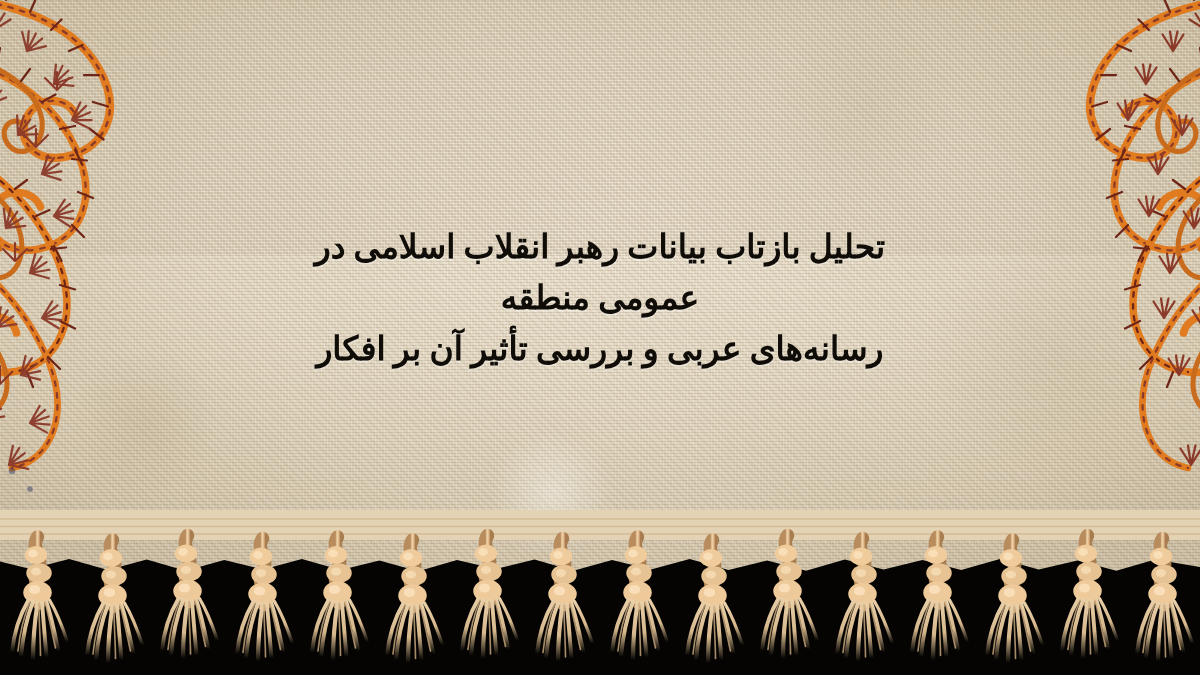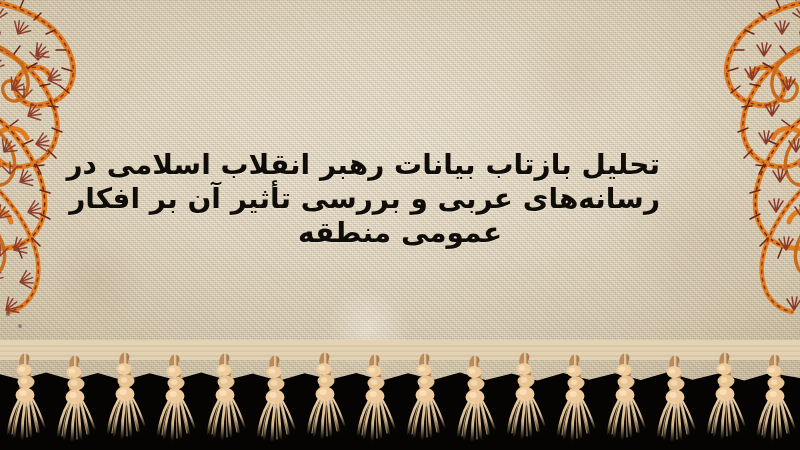--- a/index.html
+++ b/index.html
@@ -69,26 +69,27 @@
   .orn svg{width:100%;height:100%;display:block;}
 
   
   .title-wrap{
     position:absolute;left:140px;right:140px;top:148px;
     text-align:center;
   }
   .title-line{
     display:block;
     color:#100d08;
-    font-size:28px;
+    font-size:22px;
     line-height:34px;
     font-weight:700;
     letter-spacing:0;
     white-space:nowrap;
     text-shadow:0 1px 0 rgba(255,255,255,.30);
+    font-family:Liberation Serif, serif;
   }
 
   
   .fringe{position:absolute;left:0;bottom:0;width:800px;height:110px;}
   .fringe svg{display:block;width:100%;height:100%;}
 </style>
 </head>
 <body>
 
 <div id="slide">
@@ -315,22 +316,22 @@
             <circle cx="24" cy="196" r="1.6"></circle>
         </g>
       </svg>
     </div>
 
     <div class="cloth-mask"></div>
   </div>
 
   <div class="title-wrap">
     <span class="title-line">تحلیل بازتاب بیانات رهبر انقلاب اسلامی در</span>
+    <span class="title-line">عمومی منطقه</span>
     <span class="title-line">رسانه‌های عربی و بررسی تأثیر آن بر افکار</span>
-    <span class="title-line">عمومی منطقه</span>
   </div>
 
   <div class="fringe">
     <svg viewBox="0 0 800 110" preserveAspectRatio="none" xmlns="http://www.w3.org/2000/svg">
       <defs>
         <linearGradient id="cordg" x1="0" y1="0" x2="1" y2="0">
           <stop offset="0%" stop-color="#b88c5c"></stop>
           <stop offset="35%" stop-color="#f3d7ae"></stop>
           <stop offset="70%" stop-color="#ddb485"></stop>
           <stop offset="100%" stop-color="#a87d50"></stop>

